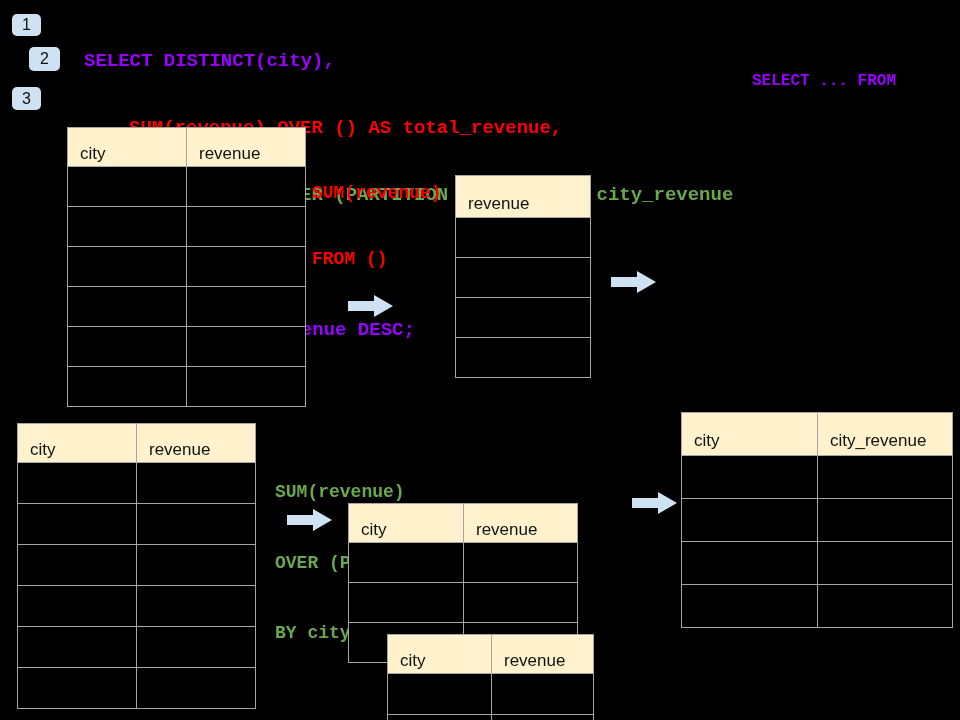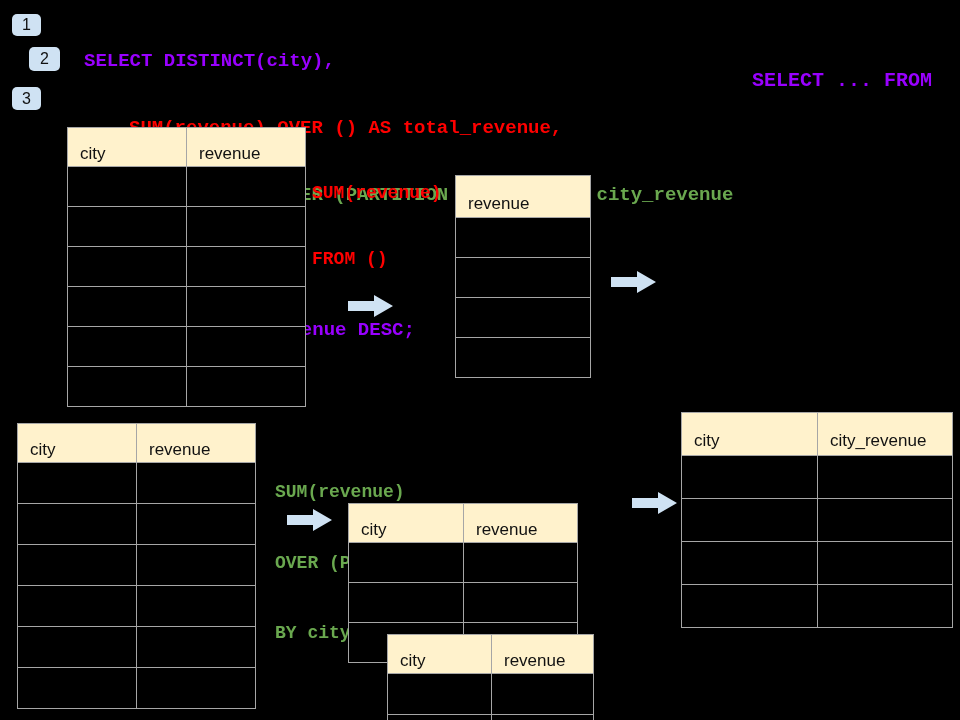--- a/index.html
+++ b/index.html
@@ -29,21 +29,21 @@
   #badge2{left:29px;top:47px;width:31px;height:24px}
   #badge3{left:12px;top:87px;width:29px;height:23px}
   
   .mono{font-family:"Liberation Mono",monospace;font-weight:bold;white-space:pre;}
   #code-main{position:absolute;left:84px;top:5px;font-size:19px;line-height:22.4px;}
   .cl-purple{color:var(--code-purple)}
   .cl-red{color:var(--code-red)}
   .cl-green{color:var(--code-green)}
   .ind-sum{margin-left:45px}
   .ind-kw{margin-left:23px}
-  #side-note{position:absolute;left:752px;top:31px;font-size:20px;line-height:20px;color:var(--code-purple);}
+  #side-note{position:absolute;left:752px;top:31px;font-size:16px;line-height:20px;color:var(--code-purple);}
   #label-total{position:absolute;left:312px;top:138px;font-size:18px;line-height:22px;color:var(--code-red);}
   #label-partition{position:absolute;left:275px;top:434px;font-size:18px;line-height:23.5px;color:var(--code-green);}
   
   table{position:absolute;border-collapse:collapse;table-layout:fixed;}
   th,td{border:1px solid var(--table-border);box-sizing:border-box;}
   th{
     background:var(--table-header-fill);color:var(--text-dark);
     font:17px "Liberation Sans",sans-serif;font-weight:400;
     text-align:left;padding:14px 0 0 12px;
   }

